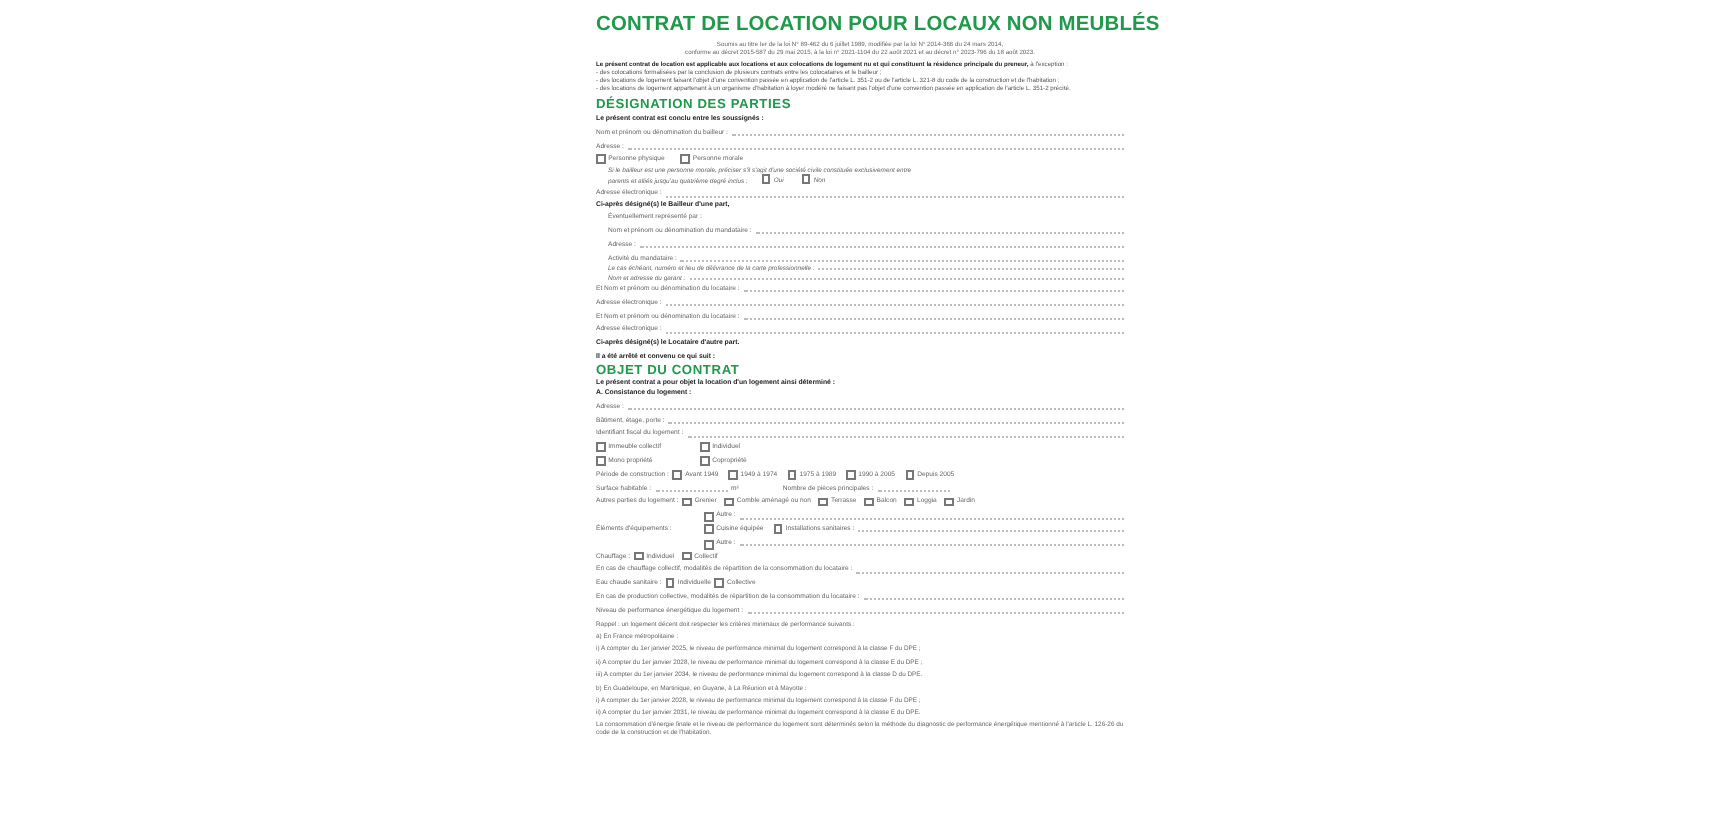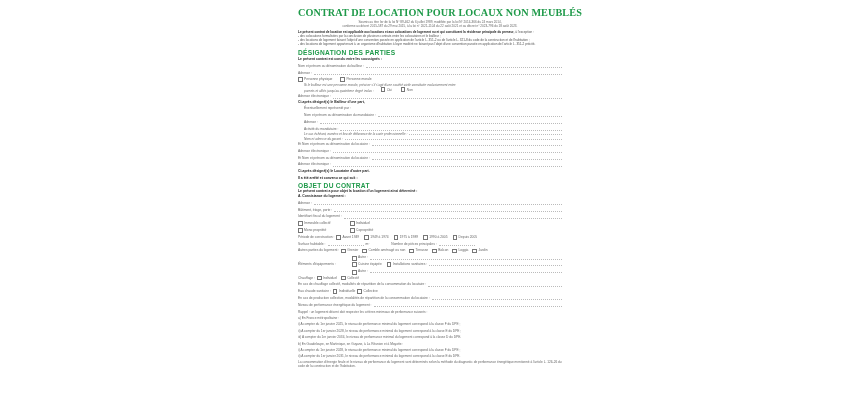--- a/index.html
+++ b/index.html
@@ -1,18 +1,18 @@
 <!DOCTYPE html>
 <html><head>
 <meta charset="utf-8">
 <style>
   html,body{margin:0;padding:0;background:#ffffff;}
   body{width:860px;height:410px;overflow:hidden;position:relative;font-family:"Liberation Sans",sans-serif;color:#555;}
   .page{position:absolute;left:298px;top:0;width:264px;height:410px;background:#fff;}
-  .title{font-family:Liberation Serif, serif;font-weight:bold;font-size:10.2px;color:#1f9a4a;text-align:center;margin-top:7px;letter-spacing:0.1px;white-space:nowrap;}
+  .title{font-family:Liberation Sans, sans-serif;font-weight:bold;font-size:10.2px;color:#1f9a4a;text-align:center;margin-top:7px;letter-spacing:0.1px;white-space:nowrap;}
   .ref{font-size:3.1px;line-height:4.3px;text-align:center;color:#666;margin-top:2px;}
   .intro{font-size:3.1px;line-height:4.1px;color:#555;margin-top:1px;}
   .intro b{color:#222;}
   .sec{font-weight:bold;color:#1f9a4a;font-size:6.6px;margin-top:3px;letter-spacing:0.3px;}
   .b{font-weight:bold;color:#222;font-size:3.4px;line-height:6.8px;}
   .row{font-size:3.3px;line-height:6.8px;color:#666;display:flex;align-items:flex-end;white-space:nowrap;}
   .row .fill{flex:1;border-bottom:0.6px dotted #bbb;margin-left:2px;margin-bottom:1.4px;height:1px;}
   .ind{padding-left:6px;}
   .cb{display:inline-block;width:2.6px;height:2.6px;border:0.5px solid #777;margin-right:1.5px;vertical-align:middle;}
   .opt{margin-right:8px;display:inline-flex;align-items:center;}

